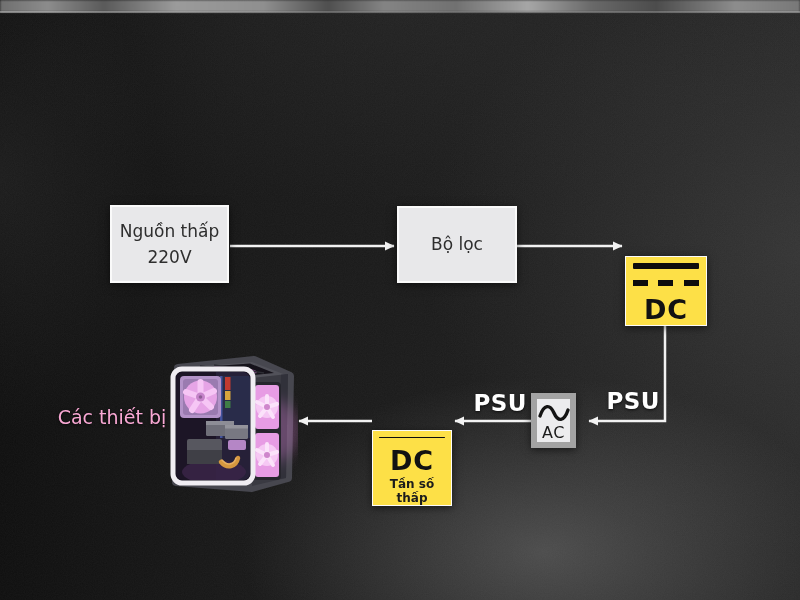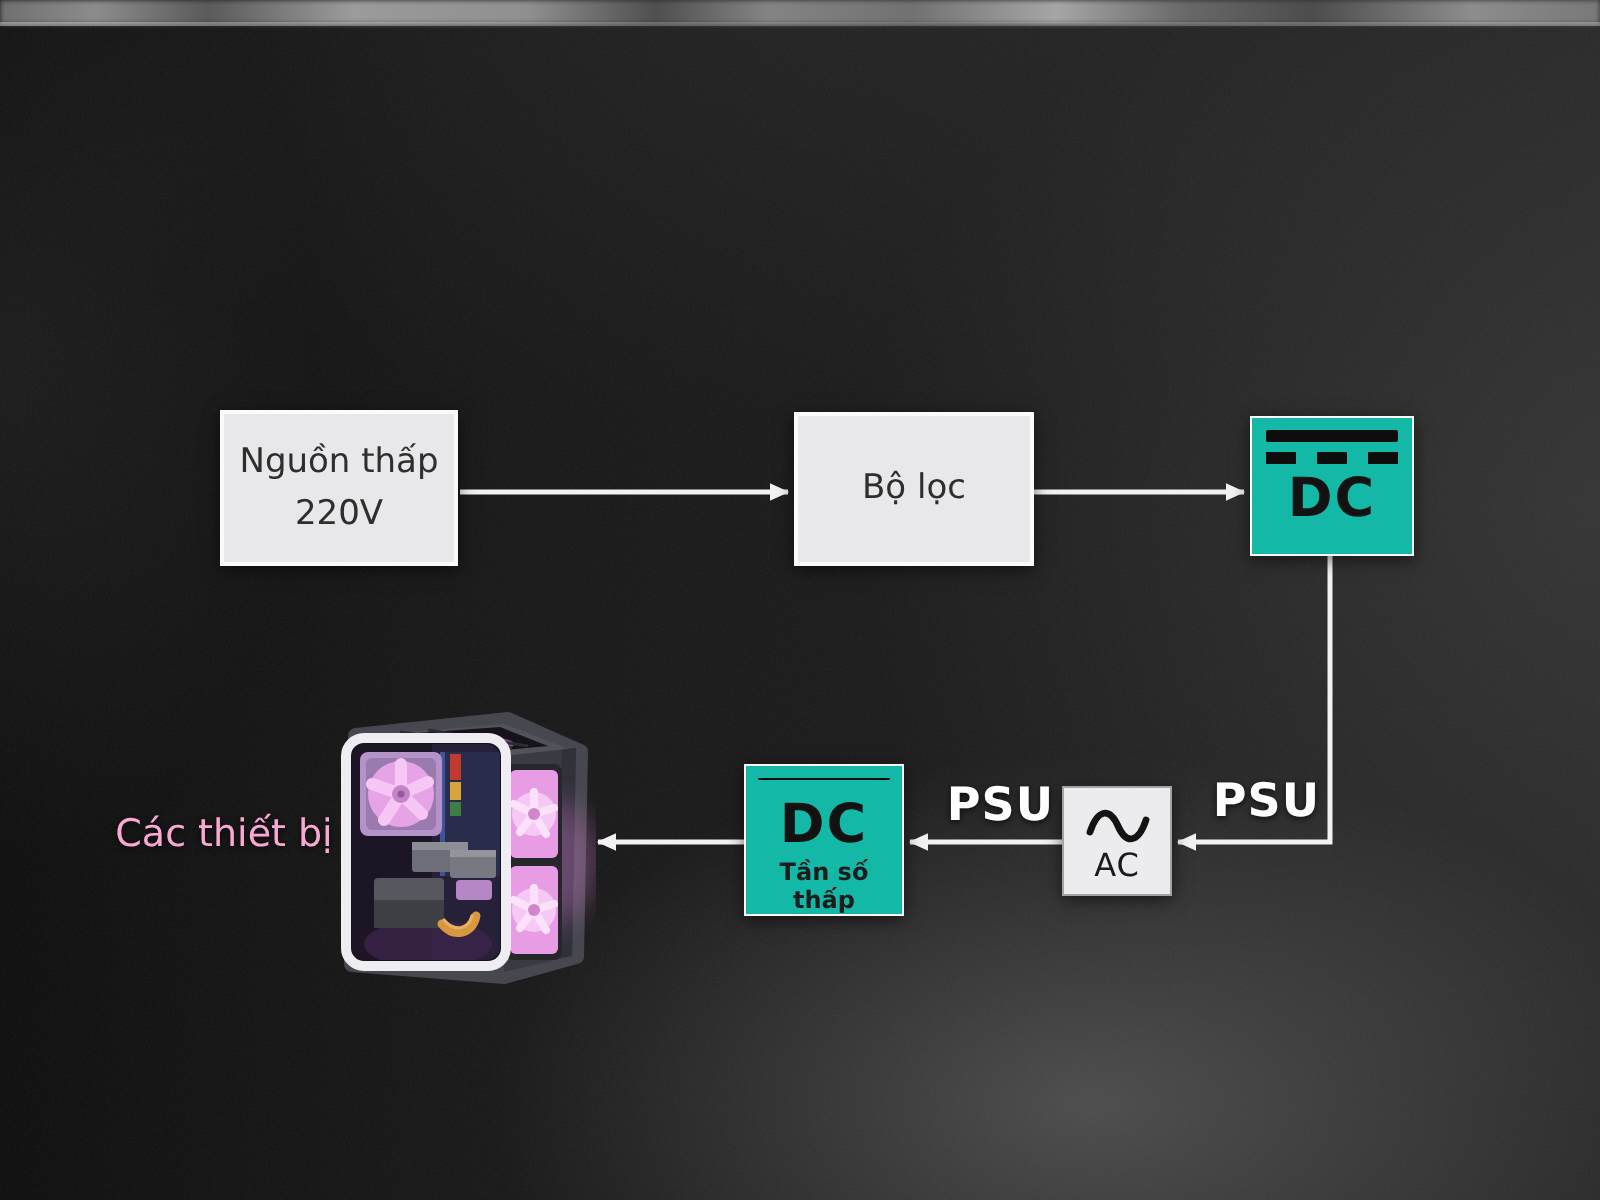--- a/index.html
+++ b/index.html
@@ -34,31 +34,31 @@
   .node{
     position:absolute;z-index:4;background:#e8e8ea;color:#2e2e2e;
     border:2px solid #fafafa;box-sizing:border-box;
     display:flex;flex-direction:column;align-items:center;justify-content:center;
     box-shadow:0 2px 8px rgba(0,0,0,.55);
     text-align:center;
   }
   .node-plain{font-size:17px;line-height:1.55;}
   .node-source{left:110px;top:205px;width:119px;height:78px;}
   .node-filter{left:397px;top:206px;width:120px;height:77px;justify-content:center;}
-  .node-dc{background:#14b8a6;border:1px solid #fbfbfb;justify-content:flex-start;padding-top:6px;}
+  .node-dc{background:#fde047;border:1px solid #fbfbfb;justify-content:space-between;padding-top:6px;margin-top:48px;}
   .node-dc-high{left:625px;top:208px;width:82px;height:70px;}
   .node-dc-low{left:372px;top:382px;width:80px;height:76px;}
   .dc-bar-solid{width:66px;height:6px;background:#0d0d0d;border-radius:1px;}
   .dc-bar-dashed{
     width:66px;height:6px;margin-top:5px;
     background:repeating-linear-gradient(90deg,#0d0d0d 0 15px,transparent 15px 25.5px);
   }
   .dc-text{font-size:27px;font-weight:bold;color:#121212;line-height:1.1;margin-top:3px;letter-spacing:1px;}
   .dc-subtext{font-size:12px;font-weight:bold;color:#1c1c1c;margin-top:1px;}
-  .node-ac{left:531px;top:393px;width:55px;height:55px;background:#ececee;border:1px solid #a3a3a3;padding-top:2px;}
+  .node-ac{left:531px;top:393px;width:45px;height:55px;background:#ececee;border:6px solid #a3a3a3;padding-top:2px;}
   .ac-text{font-size:16px;color:#1a1a1a;letter-spacing:.5px;margin-top:-1px;}
   
   .flow-label{
     position:absolute;z-index:4;color:#ffffff;font-weight:bold;font-size:23px;
     text-align:right;text-shadow:0 1px 3px rgba(0,0,0,.7);letter-spacing:.5px;
   }
   .psu-left{left:467px;top:390px;width:60px;}
   .psu-right{left:600px;top:388px;width:60px;}
   .devices-label{
     position:absolute;z-index:4;left:56px;top:406px;width:112px;text-align:center;

